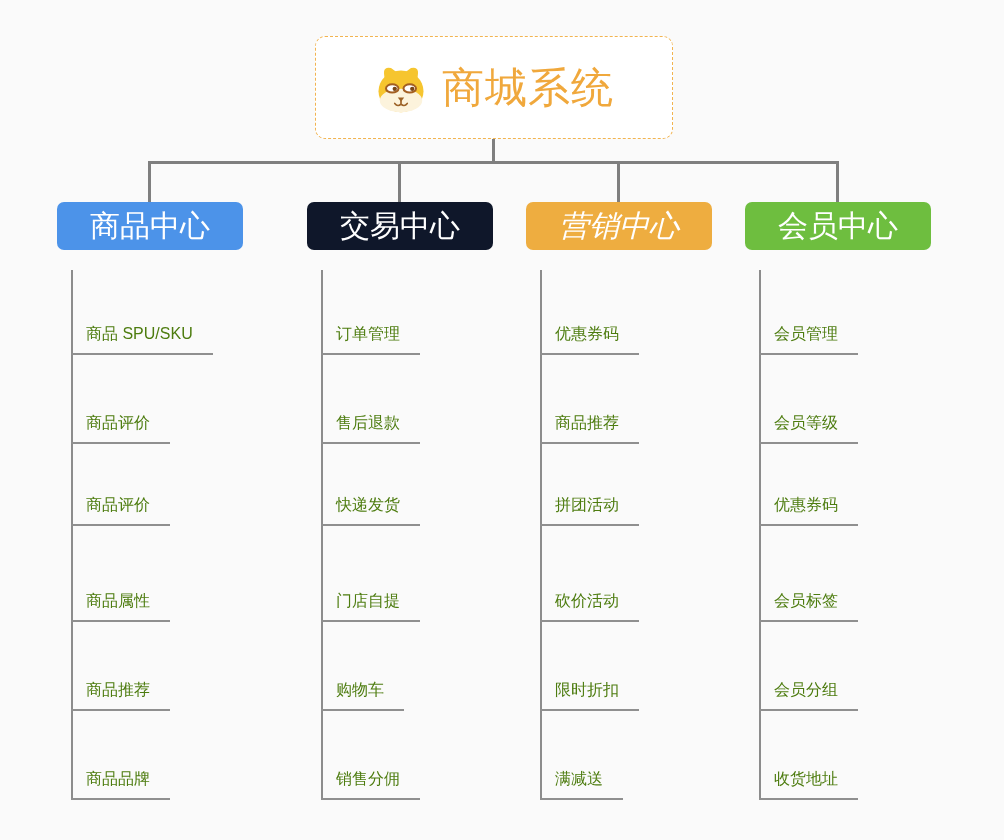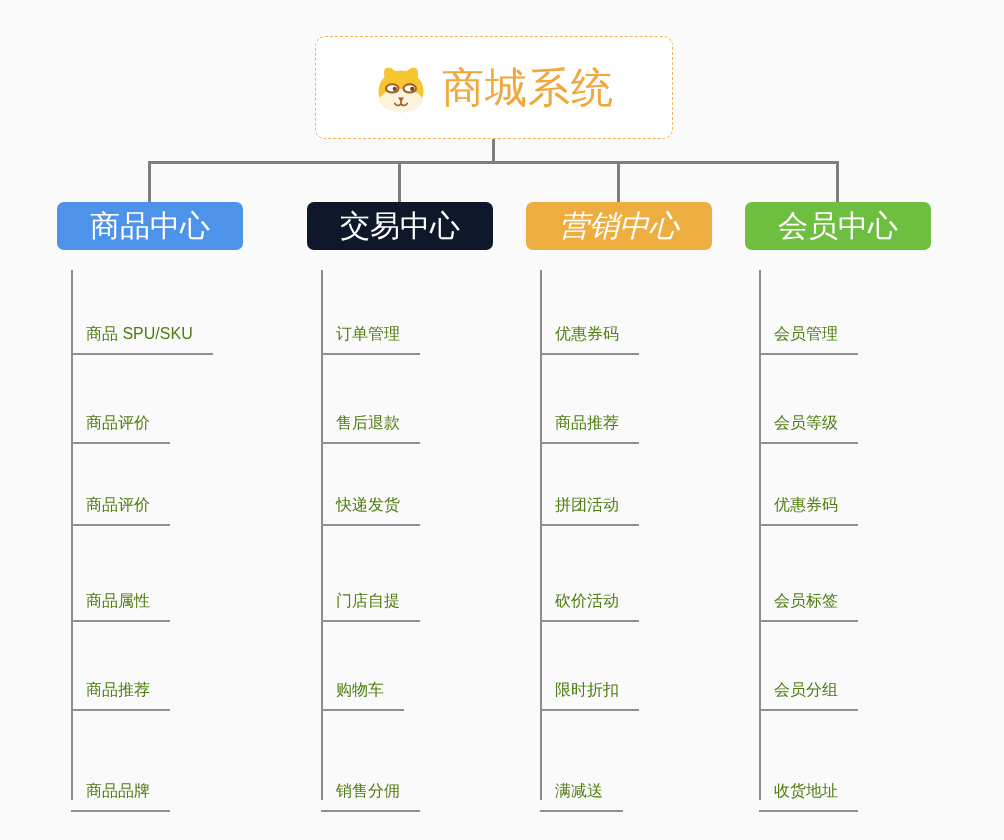--- a/index.html
+++ b/index.html
@@ -26,21 +26,21 @@
   .b1{left:57px}.b2{left:307px}.b3{left:526px}.b4{left:745px}
 
   
   .col{position:absolute;top:270px;height:530px;width:250px;border-left:2px solid #8C8C8C;}
   .c1{left:71px}.c2{left:321px}.c3{left:540px}.c4{left:759px}
 
   
   .item{position:absolute;left:-2px;transform:translateY(-100%);white-space:nowrap;
         font-size:16px;color:#4d7c0f;padding:0 20px 8px 15px;
         border-bottom:2px solid #8F8F8F;cursor:default;}
-  .i0{top:85px}.i1{top:174px}.i2{top:256px}.i3{top:352px}.i4{top:441px}.i5{top:542px}
+  .i0{top:85px}.i1{top:174px}.i2{top:256px}.i3{top:352px}.i4{top:441px}.i5{top:530px}
 
   .dog{width:54px;height:50px;display:block;}
 </style>
 </head>
 <body>
 
 <div class="canvas">
 
   <div class="root" style="border-color: rgb(242, 180, 80);">
     <span>

